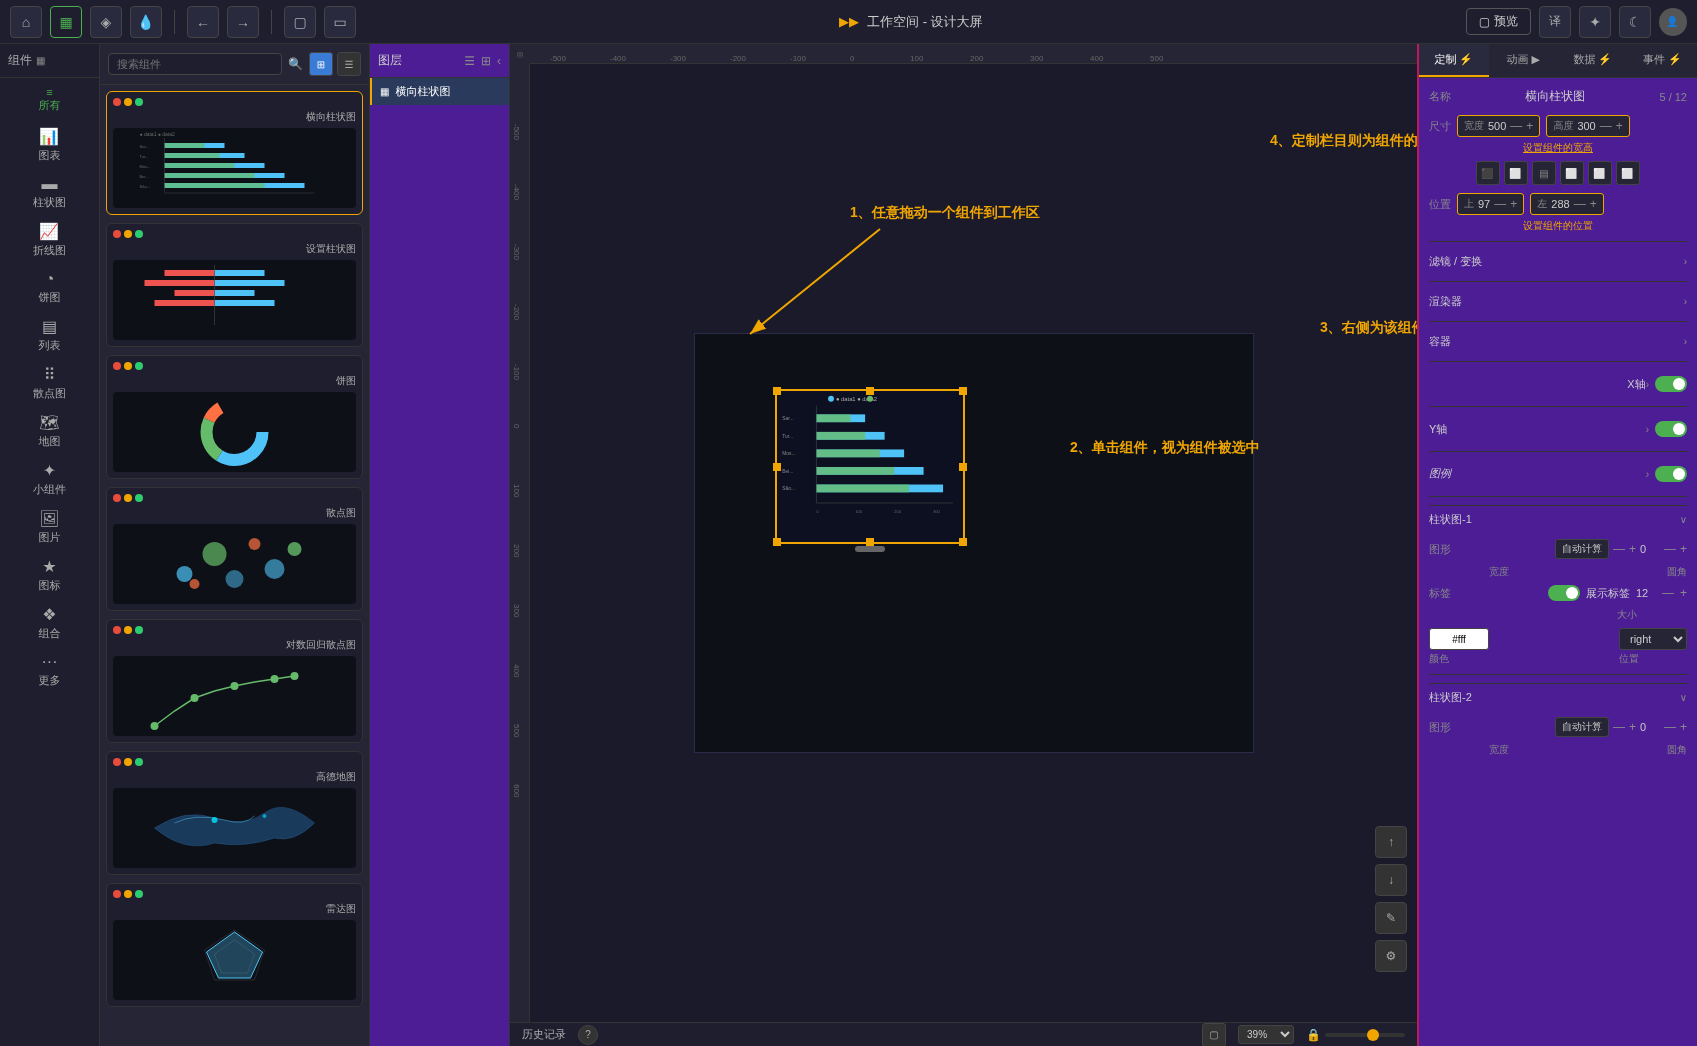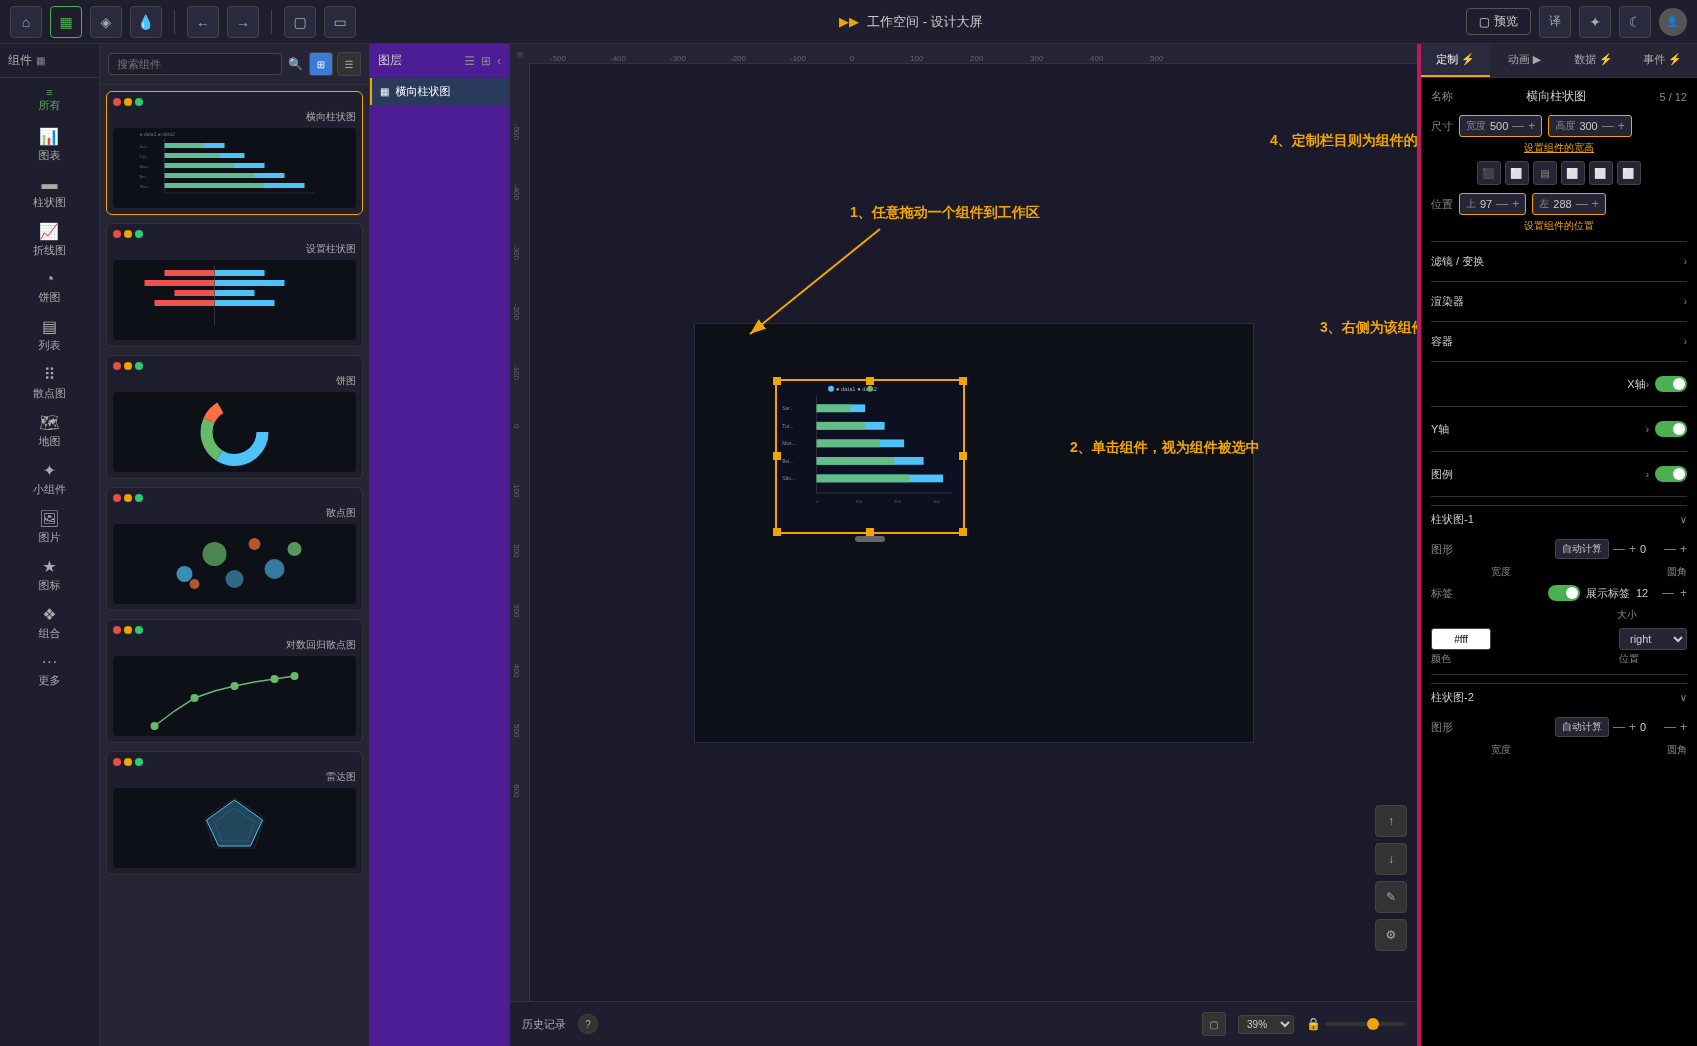--- a/index.html
+++ b/index.html
@@ -208,21 +208,21 @@
       position: relative;
     }
     .canvas-content {
       flex: 1;
       position: relative;
       overflow: hidden;
     }
 
     
     .canvas-bottom {
-      height: 45px;
+      height: 24px;
       background: #1e1e2e;
       border-top: 1px solid #333;
       display: flex;
       align-items: center;
       padding: 0 12px;
       gap: 12px;
       font-size: 11px;
       color: #aaa;
     }
     .zoom-control { display: flex; align-items: center; gap: 6px; }
@@ -233,22 +233,22 @@
       color: #ccc;
       padding: 2px 4px;
       font-size: 10px;
     }
     .slider-track { width: 80px; height: 4px; background: #333; border-radius: 2px; position: relative; }
     .slider-thumb { position: absolute; width: 12px; height: 12px; background: #f0a500; border-radius: 50%; top: -4px; left: 60%; transform: translateX(-50%); }
 
     
     .right-panel {
       width: 280px;
-      background: #000000;
-      border-left: 4px solid #be185d;
+      background: #4c1d95;
+      border-left: 2px solid #be185d;
       display: flex;
       flex-direction: column;
       flex-shrink: 0;
       overflow-y: auto;
     }
     .right-panel-tabs {
       display: flex;
       border-bottom: 1px solid #333;
       background: #252535;
     }
@@ -591,20 +591,37 @@
             <polyline points="20,70 40,55 60,42 80,35 100,30 120,26 140,23 160,20" fill="none" stroke="#66bb6a" stroke-width="1.5"></polyline>
             <circle cx="20" cy="70" r="4" fill="#66bb6a"></circle>
             <circle cx="60" cy="42" r="4" fill="#66bb6a"></circle>
             <circle cx="100" cy="30" r="4" fill="#66bb6a"></circle>
             <circle cx="140" cy="23" r="4" fill="#66bb6a"></circle>
             <circle cx="160" cy="20" r="4" fill="#66bb6a"></circle>
           </svg>
         </div>
       </div>
 
+      <div class="component-card">
+        <div class="component-card-dots">
+          <div class="dot dot-red"></div>
+          <div class="dot dot-yellow"></div>
+          <div class="dot dot-green"></div>
+        </div>
+        <div class="component-card-title">高德地图</div>
+        <div class="component-thumb">
+          <svg width="100%" height="100%" viewBox="0 0 200 80">
+            <rect x="0" y="0" width="200" height="80" fill="#0d1117"></rect>
+            <path d="M20,40 Q50,20 80,30 Q110,40 130,25 Q150,10 180,35 Q160,55 140,50 Q110,60 80,55 Q50,65 20,40Z" fill="#1a3a5c" stroke="#2a5a8c" stroke-width="0.5"></path>
+            <path d="M40,35 Q60,25 90,32 Q110,38 120,28" fill="none" stroke="#4fc3f7" stroke-width="0.8" opacity="0.6"></path>
+            <circle cx="80" cy="32" r="3" fill="#00e5ff" opacity="0.8"></circle>
+            <circle cx="130" cy="28" r="2" fill="#00e5ff" opacity="0.6"></circle>
+          </svg>
+        </div>
+      </div>
 
       <div class="component-card">
         <div class="component-card-dots">
           <div class="dot dot-red"></div>
           <div class="dot dot-yellow"></div>
           <div class="dot dot-green"></div>
         </div>
         <div class="component-card-title">雷达图</div>
         <div class="component-thumb">
           <svg width="100%" height="80" viewBox="0 0 200 80">
@@ -884,21 +901,21 @@
         <span style="color:#ccc;font-size:11px;">Y轴</span>
         <div style="display:flex;align-items:center;gap:6px;">
           <span style="color:#888;font-size:10px;">›</span>
           <div class="toggle-switch on">
               <div class="toggle-thumb"></div>
             </div>
         </div>
       </div>
       <div class="section-divider"></div>
 
-      <div style="display:flex;align-items:flex-end;justify-content:space-between;padding:6px 0;">
+      <div style="display:flex;align-items:flex-start;justify-content:space-between;padding:6px 0;font-style:italic;">
         <span style="color:#ccc;font-size:11px;">图例</span>
         <div style="display:flex;align-items:center;gap:6px;">
           <span style="color:#888;font-size:10px;">›</span>
           <div class="toggle-switch on">
               <div class="toggle-thumb"></div>
             </div>
         </div>
       </div>
       <div class="section-divider"></div>
 

